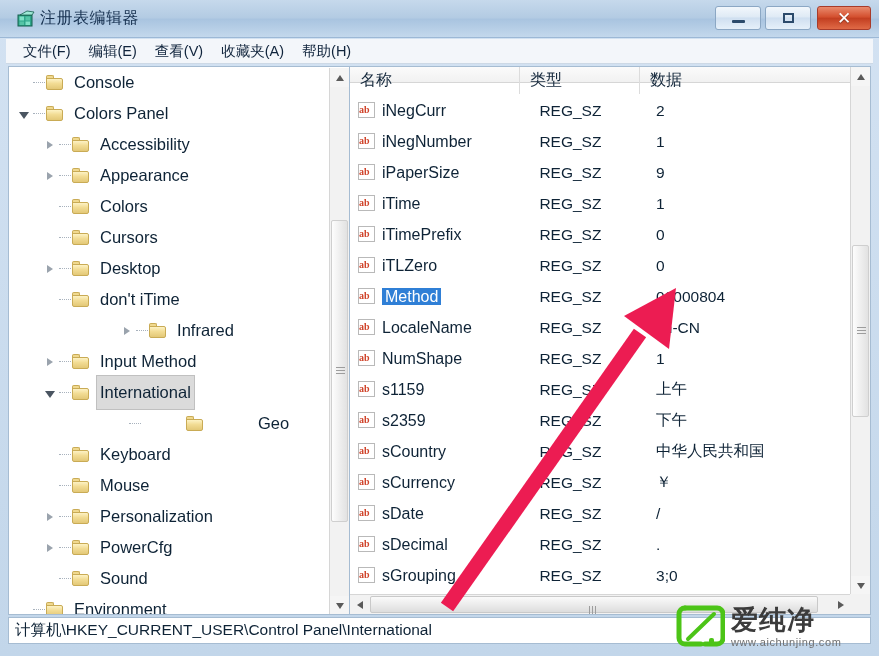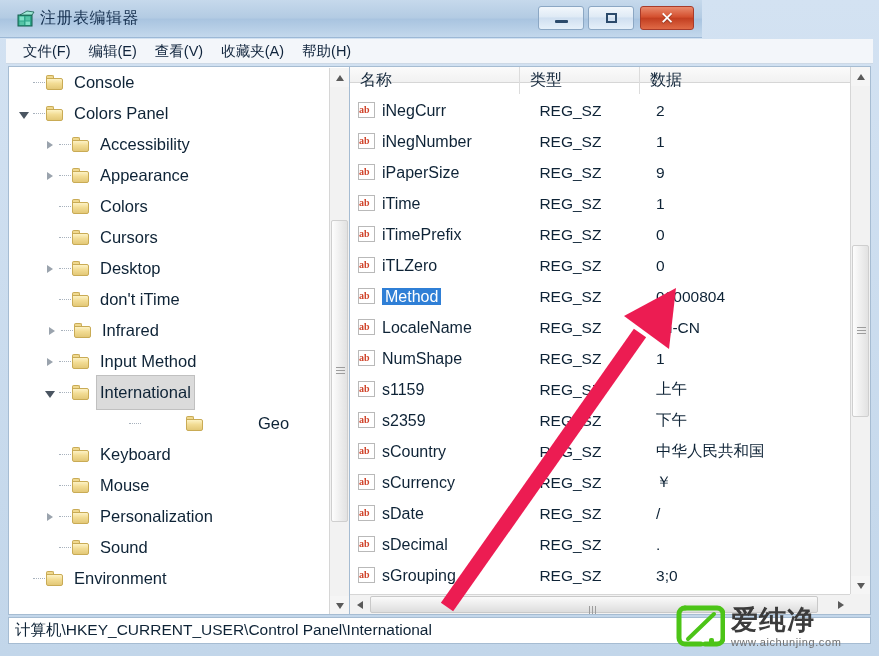--- a/index.html
+++ b/index.html
@@ -11,21 +11,21 @@
 
   
   #window{
     position:absolute;left:0;top:0;width:879px;height:656px;
     background:linear-gradient(180deg,#d3e2f2 0%,#c2d6ea 100%);
     box-sizing:border-box;
   }
 
   
   #titlebar{
-    position:absolute;left:0;top:0;width:702px;height:38px;
+    position:absolute;left:0;top:0;width:879px;height:38px;
     background:linear-gradient(180deg,#c6d9ec 0%,#b3cbe3 48%,#a9c4e0 52%,#c3d8ec 100%);
     border-bottom:1px solid #9cb8d6;
     box-sizing:border-box;
   }
   #title-icon{
     position:absolute;left:16px;top:9px;width:20px;height:20px;
   }
   #title-text{
     position:absolute;left:40px;top:8px;
     font-size:16px;color:#16304f;letter-spacing:.5px;
@@ -353,21 +353,21 @@
           </div>
           <div class="tnode" style="padding-left: 34px;">
             <span class="tw none"></span>
             <span class="tconn"></span>
             <span class="tfolder">
               <span class="ft"></span>
               <span class="fb"></span>
             </span>
             <span class="tlabel">don't iTime</span>
           </div>
-          <div class="tnode" style="padding-left: 36px;">
+          <div class="tnode" style="padding-left: 20px; justify-content: center;">
             <span class="tw closed"></span>
             <span class="tconn"></span>
             <span class="tfolder">
               <span class="ft"></span>
               <span class="fb"></span>
             </span>
             <span class="tlabel">Infrared</span>
           </div>
           <div class="tnode" style="padding-left: 34px;">
             <span class="tw closed"></span>
@@ -415,20 +415,29 @@
             <span class="tlabel">Mouse</span>
           </div>
           <div class="tnode" style="padding-left: 34px;">
             <span class="tw closed"></span>
             <span class="tconn"></span>
             <span class="tfolder">
               <span class="ft"></span>
               <span class="fb"></span>
             </span>
             <span class="tlabel">Personalization</span>
+          </div>
+          <div class="tnode" style="padding-left: 34px;">
+            <span class="tw closed"></span>
+            <span class="tconn"></span>
+            <span class="tfolder">
+              <span class="ft"></span>
+              <span class="fb"></span>
+            </span>
+            <span class="tlabel">PowerCfg</span>
           </div>
           <div class="tnode" style="padding-left: 34px;">
             <span class="tw none"></span>
             <span class="tconn"></span>
             <span class="tfolder">
               <span class="ft"></span>
               <span class="fb"></span>
             </span>
             <span class="tlabel">Sound</span>
           </div>

